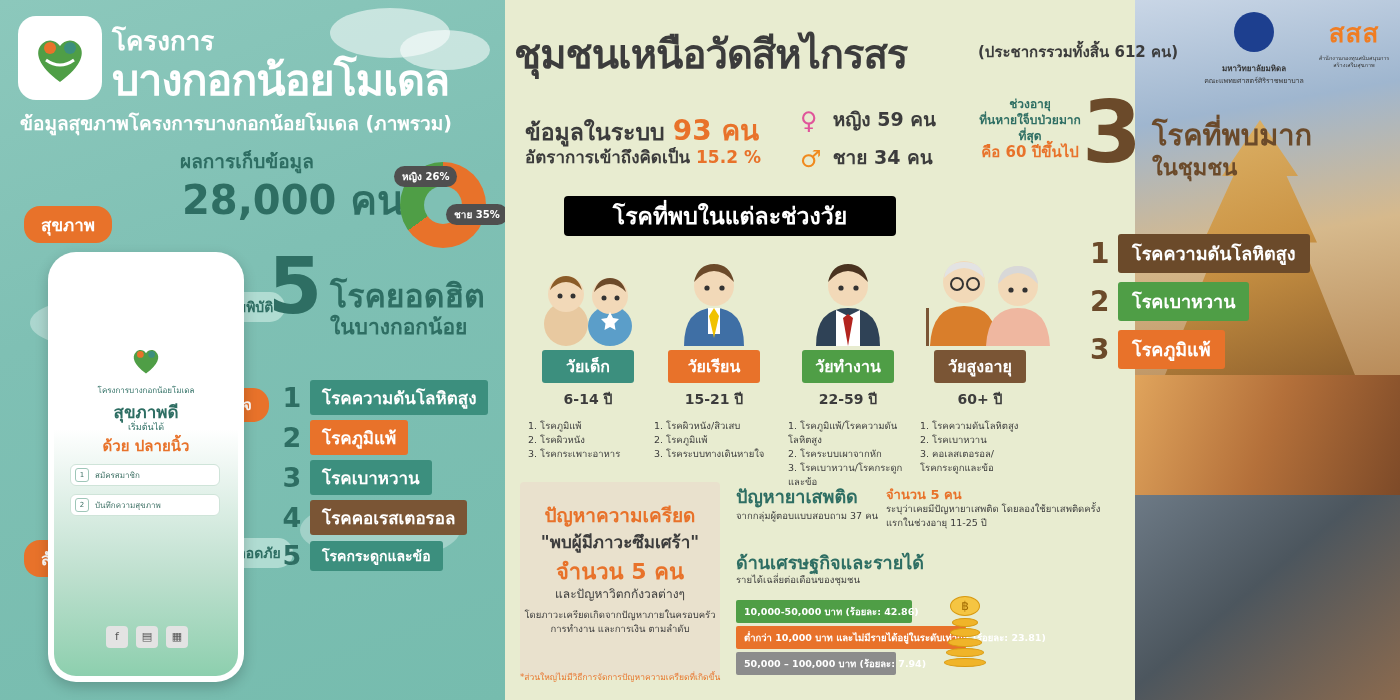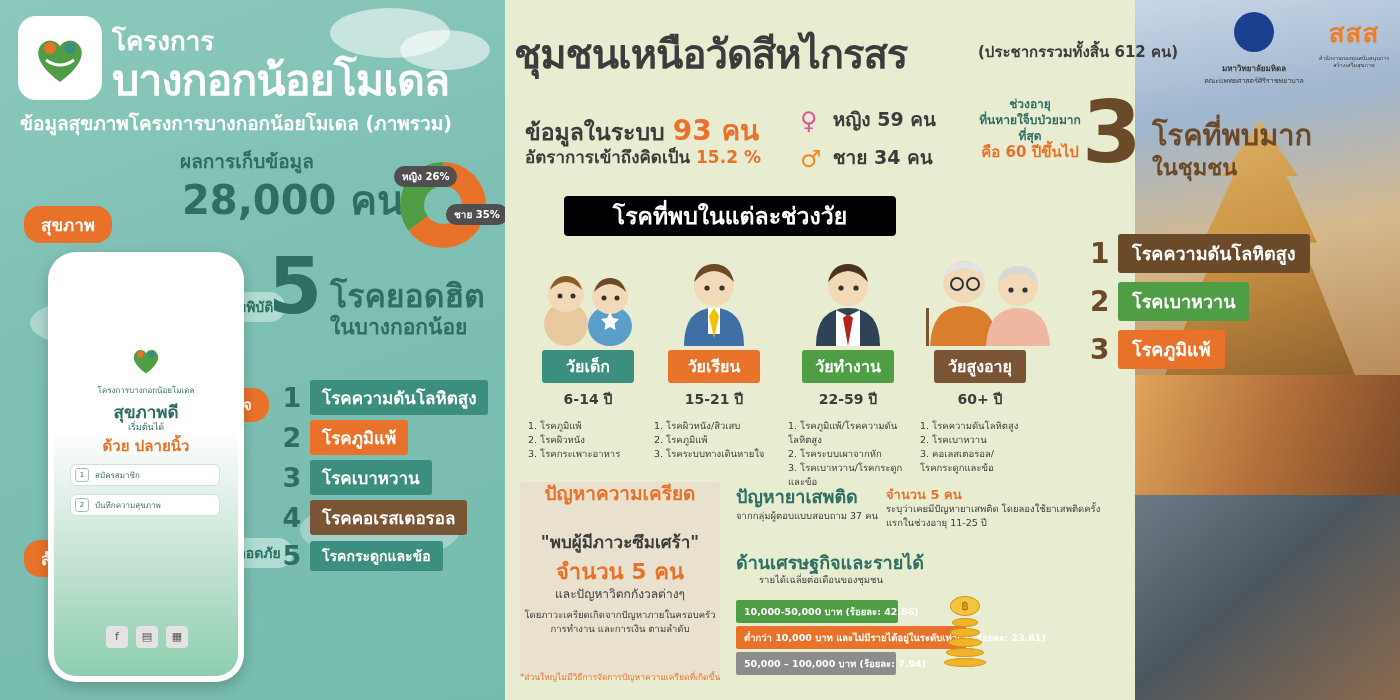--- a/index.html
+++ b/index.html
@@ -189,36 +189,36 @@
   .agecol .range { text-align: center; color: #3c3c3c; font-size: 14px; font-weight: bold; margin-top: 5px; }
   .agecol ul { list-style: none; margin-top: 9px; }
   .agecol li { font-size: 9.5px; color: #3c3c3c; line-height: 14px; }
 
   
   .stressbox {
     position: absolute; left: 520px; top: 482px; width: 200px; height: 195px;
     background: #e9e1cd; border-radius: 4px;
   }
   .stresshdr {
-    position: absolute; left: 520px; top: 478px; color: #e8722a;
+    position: absolute; left: 520px; top: 500px; color: #e8722a;
     font-size: 19px; font-weight: bold; width: 200px; text-align: center;
   }
   .stress-q { position: absolute; left: 520px; top: 528px; width: 200px; text-align: center; color: #3c3c3c; font-size: 17px; font-weight: bold; }
   .stress-n { position: absolute; left: 520px; top: 554px; width: 200px; text-align: center; color: #e8722a; font-size: 22px; font-weight: bold; }
   .stress-s { position: absolute; left: 520px; top: 584px; width: 200px; text-align: center; color: #3c3c3c; font-size: 12px; }
   .stress-d { position: absolute; left: 524px; top: 608px; width: 192px; text-align: center; color: #3c3c3c; font-size: 9.5px; line-height: 14px; }
   .footnote { position: absolute; left: 520px; top: 670px; color: #e8722a; font-size: 8.5px; }
 
   .drughdr { position: absolute; left: 736px; top: 482px; color: #2e6e63; font-size: 18px; font-weight: bold; }
   .drugsub { position: absolute; left: 736px; top: 508px; color: #3c3c3c; font-size: 9.5px; }
   .drugn { position: absolute; left: 886px; top: 484px; color: #e8722a; font-size: 13px; font-weight: bold; }
   .drugtxt { position: absolute; left: 886px; top: 502px; width: 218px; color: #3c3c3c; font-size: 9.5px; line-height: 14px; }
 
   .econhdr { position: absolute; left: 736px; top: 548px; color: #2e6e63; font-size: 18px; font-weight: bold; }
-  .econsub { position: absolute; left: 736px; top: 572px; color: #3c3c3c; font-size: 9.5px; margin-left: 23px; }
+  .econsub { position: absolute; left: 736px; top: 572px; color: #3c3c3c; font-size: 9.5px; }
   .ebar {
     position: absolute; left: 736px; color: #ffffff; font-size: 9.5px; font-weight: bold;
     padding: 4px 8px; border-radius: 2px; white-space: nowrap;
   }
   .coins { position: absolute; left: 930px; top: 588px; width: 70px; height: 80px; }
   .coin { position: absolute; background: #f0b429; border: 1px solid #d89a12; border-radius: 50%; height: 9px; }
 
   .contact {
     position: absolute; left: 640px; top: 676px; color: #3c3c3c;
     font-size: 12px; font-weight: bold;
@@ -480,21 +480,21 @@
   <div class="stress-d">โดยภาวะเครียดเกิดจากปัญหาภายในครอบครัว การทำงาน และการเงิน ตามลำดับ</div>
   <div class="footnote">*ส่วนใหญ่ไม่มีวิธีการจัดการปัญหาความเครียดที่เกิดขึ้น</div>
 
   <div class="drughdr">ปัญหายาเสพติด</div>
   <div class="drugsub">จากกลุ่มผู้ตอบแบบสอบถาม 37 คน</div>
   <div class="drugn">จำนวน 5 คน</div>
   <div class="drugtxt">ระบุว่าเคยมีปัญหายาเสพติด โดยลองใช้ยาเสพติดครั้งแรกในช่วงอายุ 11-25 ปี</div>
 
   <div class="econhdr">ด้านเศรษฐกิจและรายได้</div>
   <div class="econsub">รายได้เฉลี่ยต่อเดือนของชุมชน</div>
-  <div class="ebar" style="top:600px; background:#4f9e46; width:162px;">10,000-50,000 บาท (ร้อยละ: 42.86)</div>
+  <div class="ebar" style="top:600px; background:#4f9e46; width:176px;">10,000-50,000 บาท (ร้อยละ: 42.86)</div>
   <div class="ebar" style="top:626px; background:#e8722a; width:230px;">ต่ำกว่า 10,000 บาท และไม่มีรายได้อยู่ในระดับเท่ากัน (ร้อยละ: 23.81)</div>
   <div class="ebar" style="top:652px; background:#8c8c8c; width:160px;">50,000 – 100,000 บาท (ร้อยละ: 7.94)</div>
 
   <div class="coins">
     <div class="coin" style="left:14px; top:70px; width:42px;"></div>
     <div class="coin" style="left:16px; top:60px; width:38px;"></div>
     <div class="coin" style="left:18px; top:50px; width:34px;"></div>
     <div class="coin" style="left:20px; top:40px; width:30px;"></div>
     <div class="coin" style="left:22px; top:30px; width:26px;"></div>
     <div class="coin" style="left:20px; top:8px; width:30px; height:20px; border-radius:50%; background:#f5c542; font-size:12px; text-align:center; line-height:18px; color:#a06a00;">฿</div>

